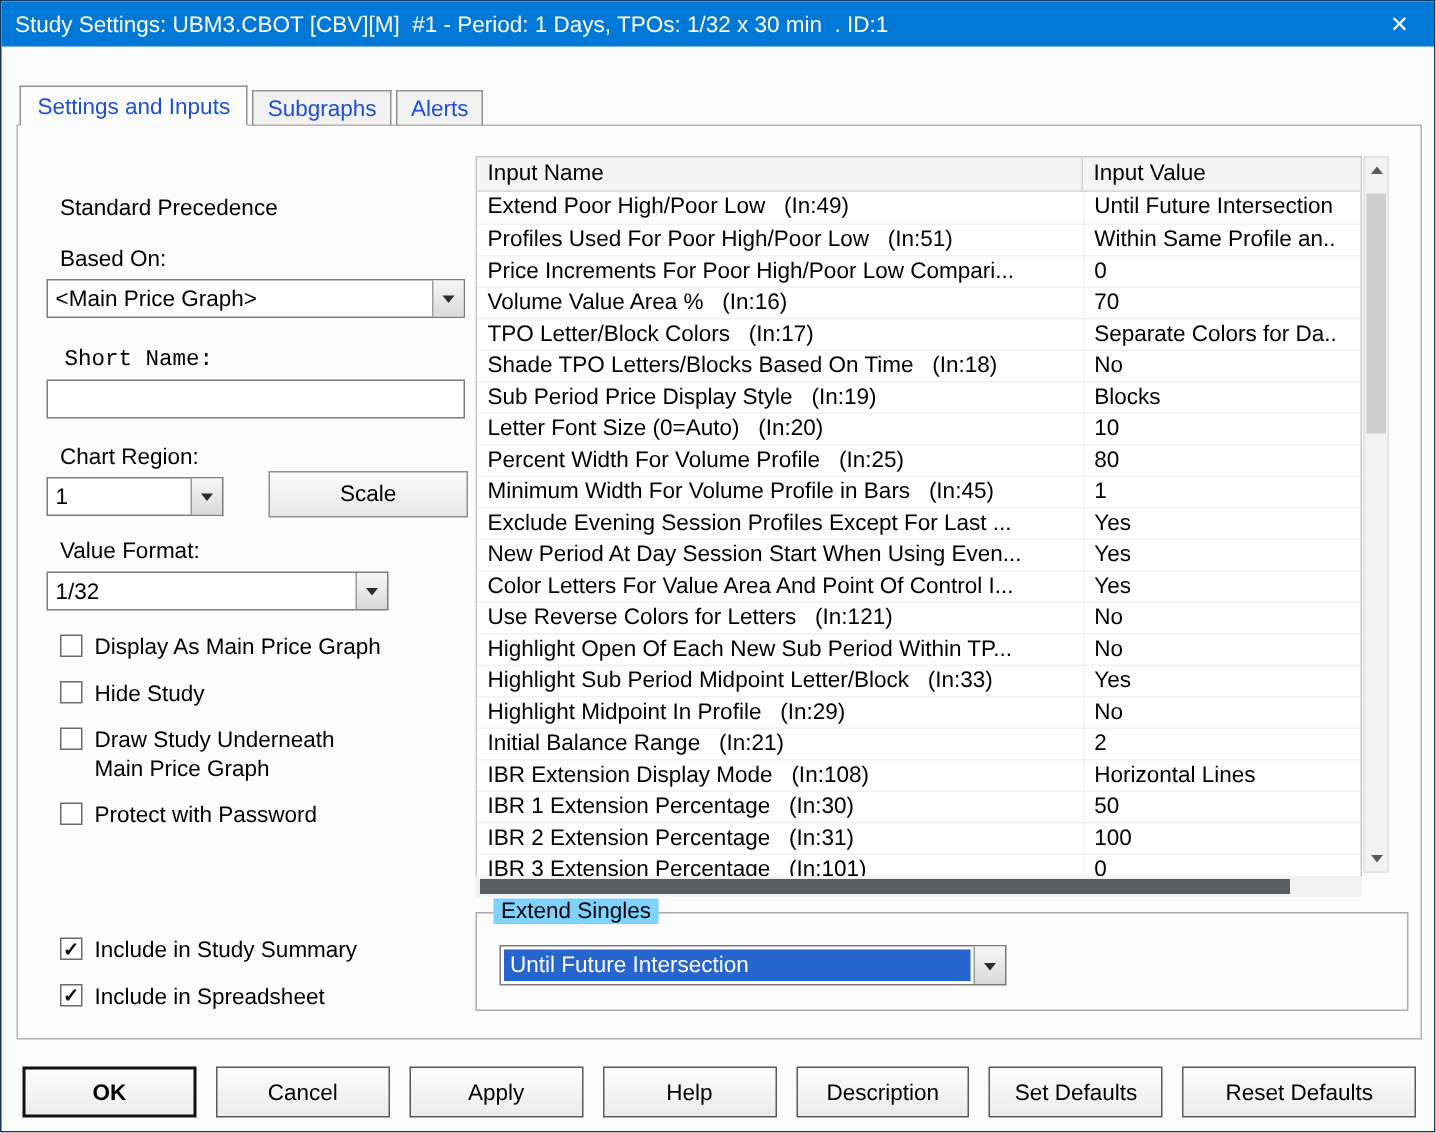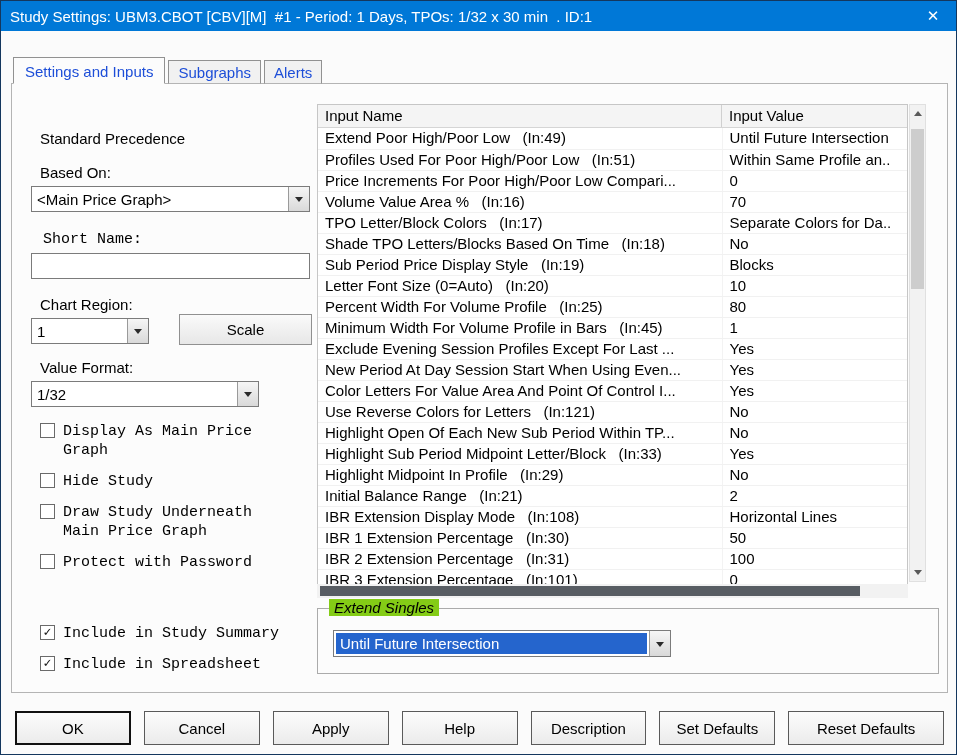--- a/index.html
+++ b/index.html
@@ -65,21 +65,21 @@
     position: absolute; border: 1px solid #7b7b7b; background: #fff;
     font-size: 15px; padding: 0 5px; font-family: inherit; outline: none;
   }
 
   .mini-btn {
     position: absolute; background: linear-gradient(#fafafa, #e7e7e7);
     border: 1px solid #909090; font-size: 15px; font-family: inherit; color: #000; cursor: pointer;
   }
 
   
-  .check-group { position: absolute; width: 250px; font-family: Liberation Mono, monospace; }
+  .check-group { position: absolute; width: 250px; }
   .check-row { display: flex; align-items: flex-start; margin-bottom: 12px; cursor: default; }
   .checkbox {
     width: 15px; height: 15px; border: 1px solid #6a6a6a; background: #fff;
     margin-right: 8px; flex: none; font-size: 13px; line-height: 13px;
     text-align: center; font-weight: bold; color: #111; margin-top: 1px;
   }
   .check-label { font-size: 15px; white-space: pre-line; line-height: 19px; }
 
   
   .inputs-table {
@@ -105,29 +105,29 @@
   .varrow.up { top: 1px; } .varrow.down { bottom: 1px; }
   .varrow.up::after { content: ""; border: 4px solid transparent; border-bottom: 5px solid #5a5a5a; margin-bottom: 4px; }
   .varrow.down::after { content: ""; border: 4px solid transparent; border-top: 5px solid #5a5a5a; margin-top: 4px; }
   .vthumb { position: absolute; left: 1px; top: 24px; width: 13px; height: 160px; background: #cdcdcd; }
 
   .hscroll { position: absolute; left: 305px; top: 500px; width: 591px; height: 14px; background: #f2f2f2; }
   .hthumb { position: absolute; left: 3px; top: 2px; width: 540px; height: 10px; background: #585d63; }
 
   
   .group { position: absolute; left: 305px; top: 524px; width: 622px; height: 66px; border: 1px solid #ababab; }
-  .group-label { position: absolute; top: -10px; left: 11px; background: #84cc16; padding: 0 5px; font-size: 15px; font-style: italic; }
+  .group-label { position: absolute; top: -10px; left: 11px; background: #7dd3fc; padding: 0 5px; font-size: 15px; }
 
   
   .button-row { position: absolute; left: 14px; right: 12px; top: 710px; height: 34px; display: flex; gap: 13px; }
   .btn {
     flex: 1; background: linear-gradient(#fcfcfc, #ebebeb); border: 1px solid #5a5a5a;
     font-size: 15px; font-family: inherit; color: #000; cursor: pointer;
   }
-  .btn.default { border: 1px solid #111; box-shadow: inset 0 0 0 1px #111; }
+  .btn.default { border: 1px solid #111; box-shadow: inset 0 0 0 1px #111; font-weight: bold; }
   .btn:last-child { flex: 1.35; }
 </style>
 </head>
 <body>
 
 <div class="window">
 
   <div class="titlebar">
     <span class="titlebar-text">Study Settings: UBM3.CBOT [CBV][M]  #1 - Period: 1 Days, TPOs: 1/32 x 30 min  . ID:1</span>
     <span class="close-btn">✕</span>

